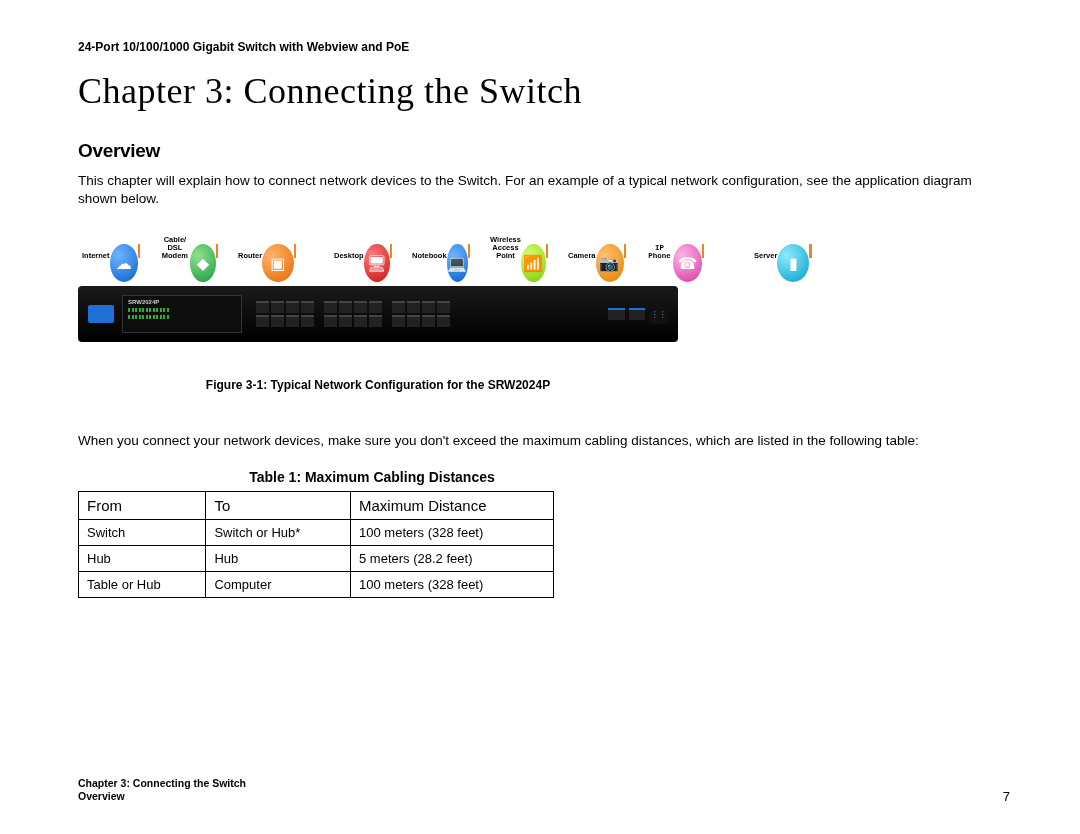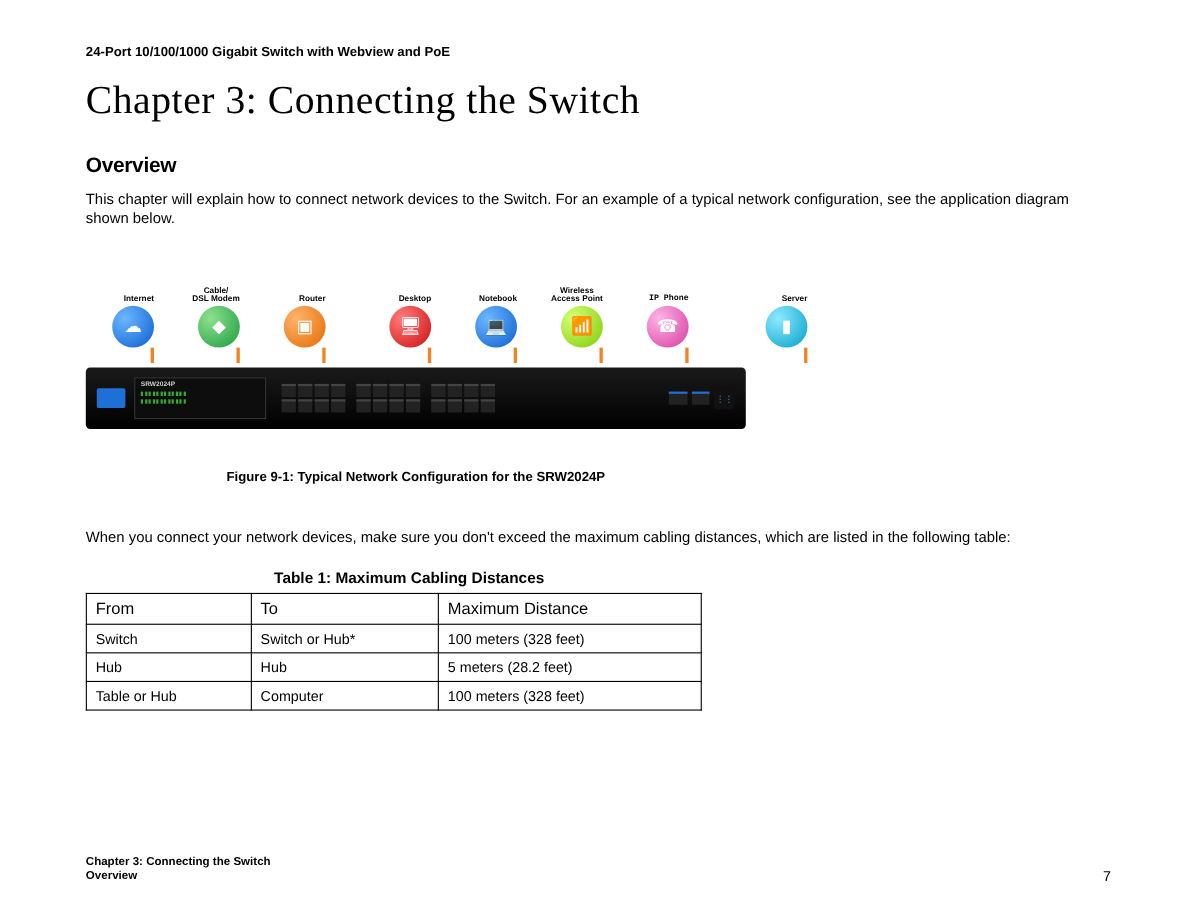--- a/index.html
+++ b/index.html
@@ -40,24 +40,23 @@
     margin: 36px 0 10px 0;
   }
   .device-row {
     display: flex;
     gap: 20px;
     margin-left: 4px;
     margin-bottom: 4px;
   }
   .device {
     display: flex;
-    flex-direction: column;
-    align-items: flex-end;
+    flex-direction: row;
+    align-items: flex-start;
     width: 58px;
-    margin-top: 16px;
   }
   .device .label {
     font-size: 7.5px;
     font-weight: bold;
     text-align: center;
     line-height: 1.1;
     height: 16px;
     display: flex;
     align-items: flex-end;
     justify-content: center;
@@ -160,21 +159,21 @@
   }
   .table-title {
     font-size: 14px;
     font-weight: bold;
     text-align: center;
     margin-bottom: 6px;
     width: 588px;
   }
   table {
     border-collapse: collapse;
-    width: 560px;
+    width: 476px;
   }
   th, td {
     border: 1px solid #000;
     padding: 5px 8px;
     text-align: left;
     font-size: 13px;
   }
   th {
     font-weight: 500;
     font-size: 15px;
@@ -261,20 +260,27 @@
       </div>
       <div class="device">
         <div class="label" style="white-space: pre-line;">Wireless
 Access Point</div>
         <div class="circle c-lime">
           <span class="glyph">📶</span>
         </div>
         <div class="stem"></div>
       </div>
       <div class="device">
+        <div class="label" style="white-space: pre-line;">Camera</div>
+        <div class="circle c-orange2">
+          <span class="glyph">📷</span>
+        </div>
+        <div class="stem"></div>
+      </div>
+      <div class="device">
         <div class="label" style="white-space: pre-line; font-family: Liberation Mono, monospace;">IP Phone</div>
         <div class="circle c-pink">
           <span class="glyph">☎</span>
         </div>
         <div class="stem"></div>
       </div>
       <div class="device" style="margin-left: 30px;">
         <div class="label" style="white-space: pre-line;">Server</div>
         <div class="circle c-teal">
           <span class="glyph">▮</span>
@@ -372,21 +378,21 @@
       </div>
     </div>
     <div class="switch-right-panel">
       <div class="small-port"></div>
       <div class="small-port"></div>
       <div class="logo-mark">⋮⋮</div>
     </div>
   </div>
 </div>
 
-<div class="figure-caption" style="width:600px">Figure 9-1: Typical Network Configuration for the SRW2024P</div>
+<div class="figure-caption" style="width:600px">Figure 3-1: Typical Network Configuration for the SRW2024P</div>
 
 <p class="body-text">When you connect your network devices, make sure you don't exceed the maximum cabling distances, which are listed in the following table:</p>
 
 <div class="table-title">Table 1: Maximum Cabling Distances</div>
 
 <table>
   <thead>
     <tr>
       <th>From</th>
       <th>To</th>

